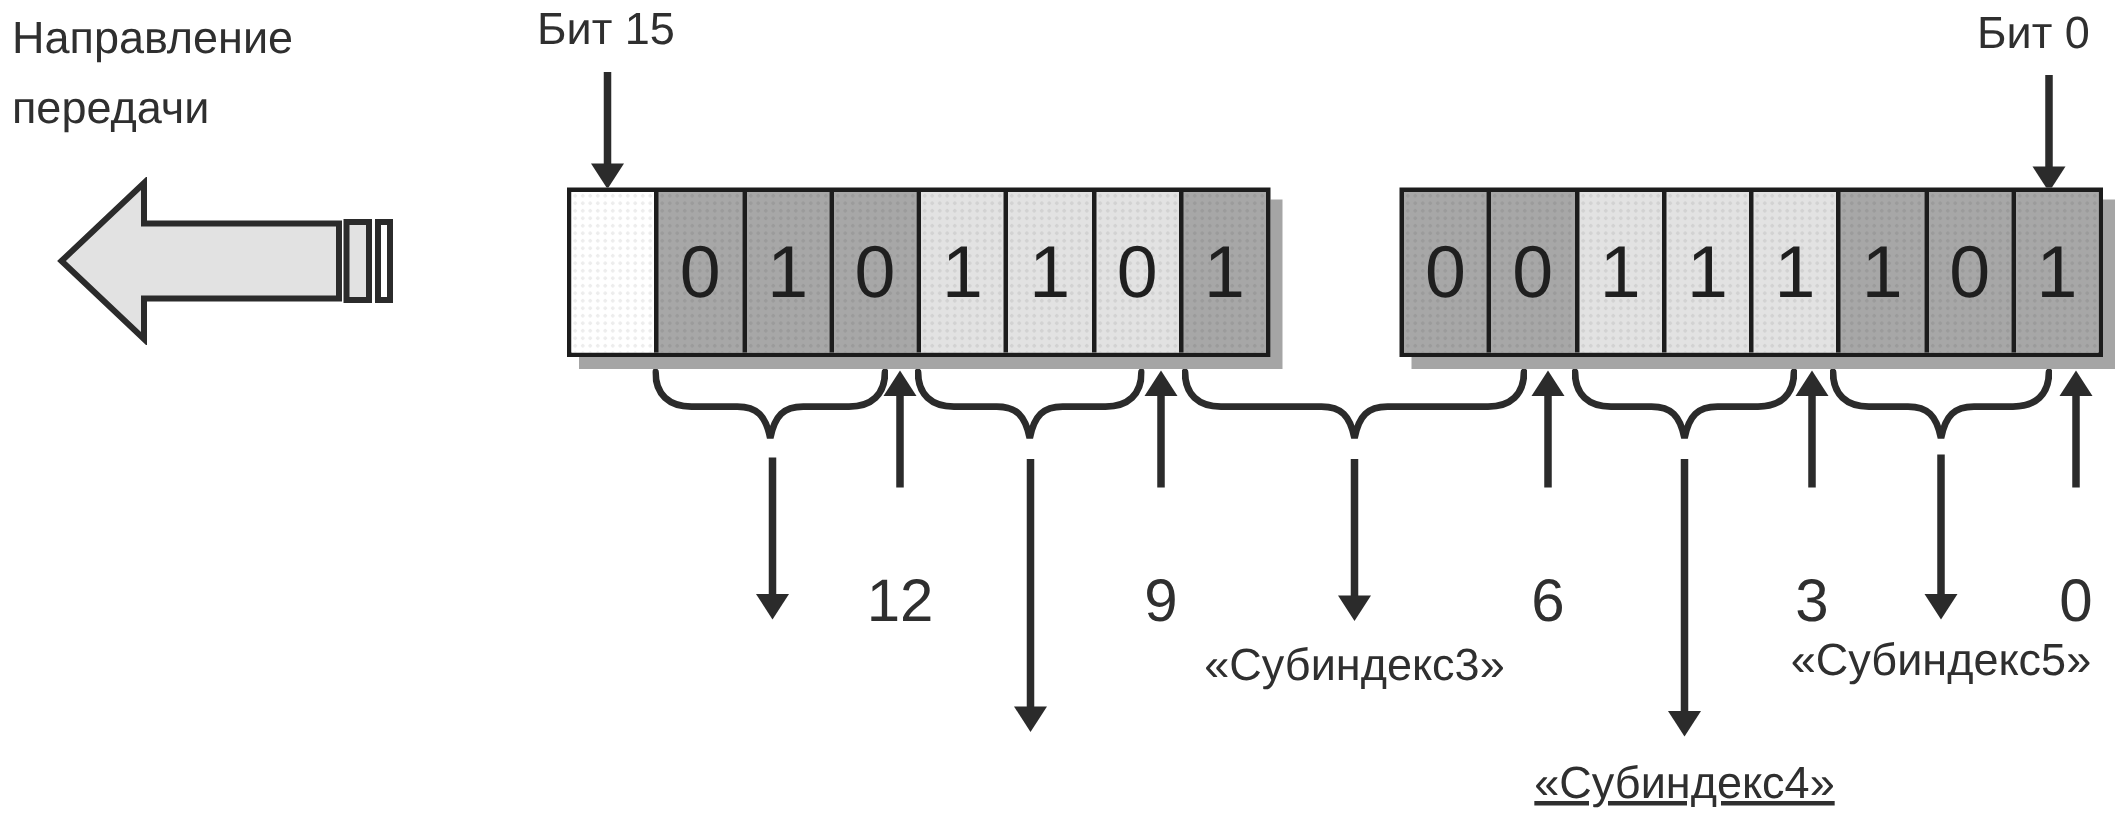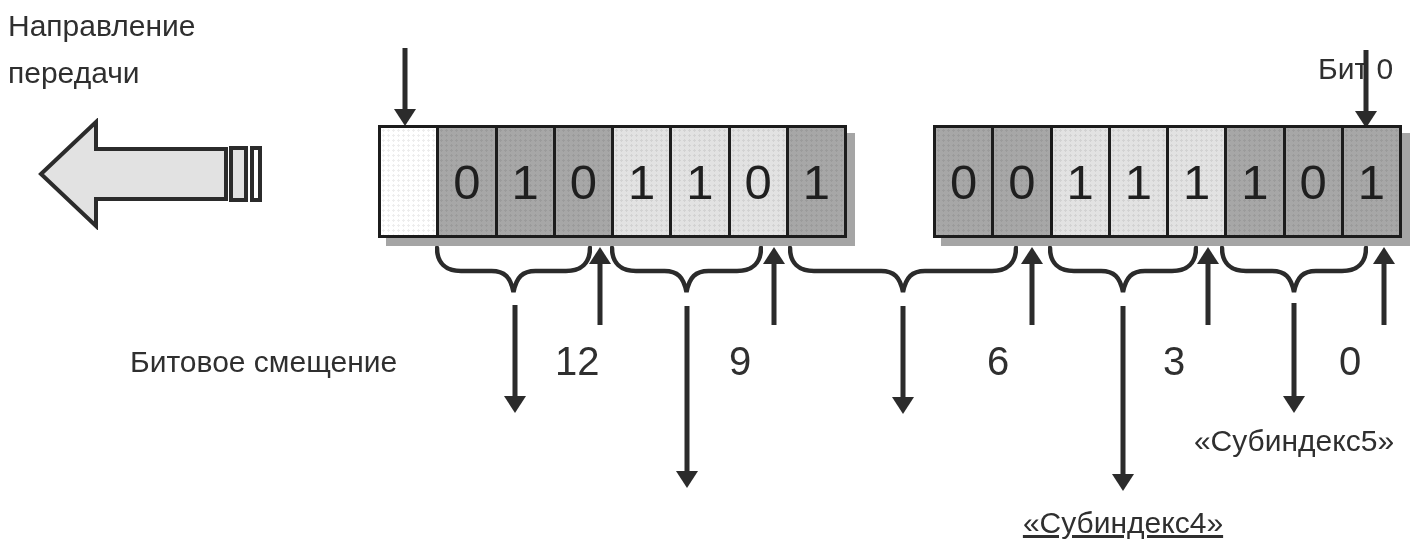--- a/index.html
+++ b/index.html
@@ -9,21 +9,21 @@
     color:#2b2b2b;
   }
   .canvas {
     position:relative;
     width:1418px; height:543px;
     background:#ffffff;
     overflow:hidden;
   }
   .txt { position:absolute; white-space:nowrap; color:#2f2f2f; }
   .lbl-30 { font-size:30px; line-height:34px; }
-  .num-40 { font-size:40px; line-height:40px; text-align:left; width:90px; }
+  .num-40 { font-size:40px; line-height:40px; text-align:center; width:90px;margin-top:40px; }
   .centered { text-align:center; width:260px; }
 
   .direction-label {
     position:absolute; left:8px; top:2px;
     font-size:30px; line-height:47px; width:240px; white-space:normal;
     color:#2f2f2f;
   }
 
   
   .block {
@@ -68,26 +68,27 @@
 <div class="canvas">
 
   <div class="direction-label">Направление передачи</div>
 
   <svg class="bigarrow" width="225" height="112" viewBox="0 0 225 112">
     <polygon points="3,56 58,4 58,31 188,31 188,81 58,81 58,108" fill="#e2e2e2" stroke="#2b2b2b" stroke-width="4"></polygon>
     <rect x="193" y="30" width="15" height="52" fill="#e2e2e2" stroke="#2b2b2b" stroke-width="4"></rect>
     <rect x="214" y="30" width="8" height="52" fill="#ffffff" stroke="#2b2b2b" stroke-width="4"></rect>
   </svg>
 
+  <div class="txt lbl-30" style="left:358px; top:3px;">Бит 15</div>
   <div class="arrow down" style="left:394px; top:48px; height:78px;">
     <div class="shaft"></div>
       <div class="head"></div>
   </div>
 
-  <div class="txt lbl-30" style="left:1318px; top:6px;margin-top:46px;">Бит 0</div>
+  <div class="txt lbl-30" style="left:1318px; top:6px;">Бит 0</div>
   <div class="arrow down" style="left:1355px; top:50px; height:78px;">
     <div class="shaft"></div>
       <div class="head"></div>
   </div>
 
   <div class="block" style="left:378px;">
     <div class="cell" style="background-color: rgb(255, 255, 255);"></div>
     <div class="cell" style="background-color: rgb(167, 167, 167);">0</div>
     <div class="cell" style="background-color: rgb(167, 167, 167);">1</div>
     <div class="cell" style="background-color: rgb(167, 167, 167);">0</div>
@@ -144,21 +145,20 @@
       <div class="shaft"></div>
       <div class="head"></div>
     </div>
 
   <div class="txt num-40" style="left:555px; top:341px;">12</div>
   <div class="txt num-40" style="left:729px; top:341px;">9</div>
   <div class="txt num-40" style="left:987px; top:341px;">6</div>
   <div class="txt num-40" style="left:1163px; top:341px;">3</div>
   <div class="txt num-40" style="left:1339px; top:341px;">0</div>
 
-  <div class="txt lbl-30" style="left:130px; top:345px;">Битовое смещение</div>
 
   <div class="arrow down" style="left:504px; top:305px; height:108px;">
       <div class="shaft"></div>
       <div class="head"></div>
     </div>
   <div class="arrow down" style="left:676px; top:306px; height:182px;">
       <div class="shaft"></div>
       <div class="head"></div>
     </div>
   <div class="arrow down" style="left:892px; top:306px; height:108px;">
@@ -167,16 +167,17 @@
     </div>
   <div class="arrow down" style="left:1112px; top:306px; height:185px;">
       <div class="shaft"></div>
       <div class="head"></div>
     </div>
   <div class="arrow down" style="left:1283px; top:303px; height:110px;">
       <div class="shaft"></div>
       <div class="head"></div>
     </div>
 
+  <div class="txt lbl-30 centered" style="left:773px; top:427px;">«Субиндекс3»</div>
   <div class="txt lbl-30 centered" style="left:993px; top:506px;text-decoration:underline;">«Субиндекс4»</div>
   <div class="txt lbl-30 centered" style="left:1164px; top:424px;">«Субиндекс5»</div>
 
 </div>
 
 </body></html>

